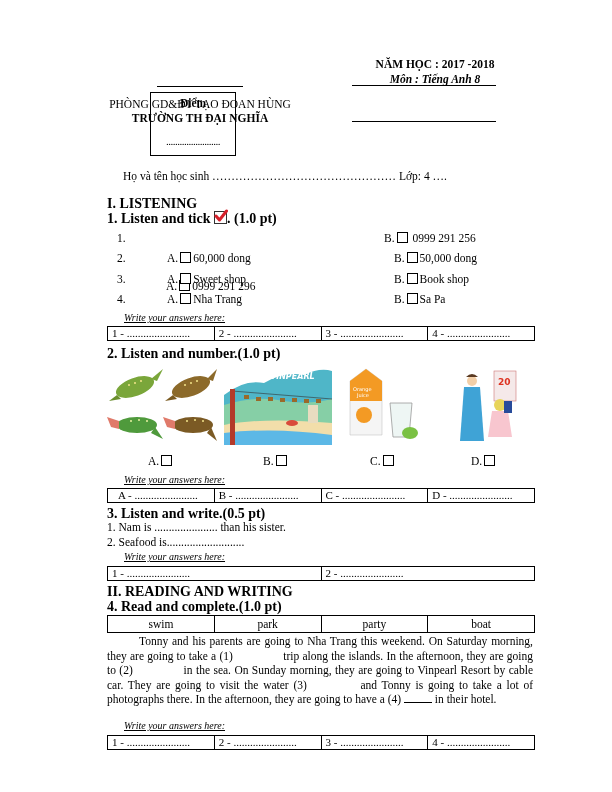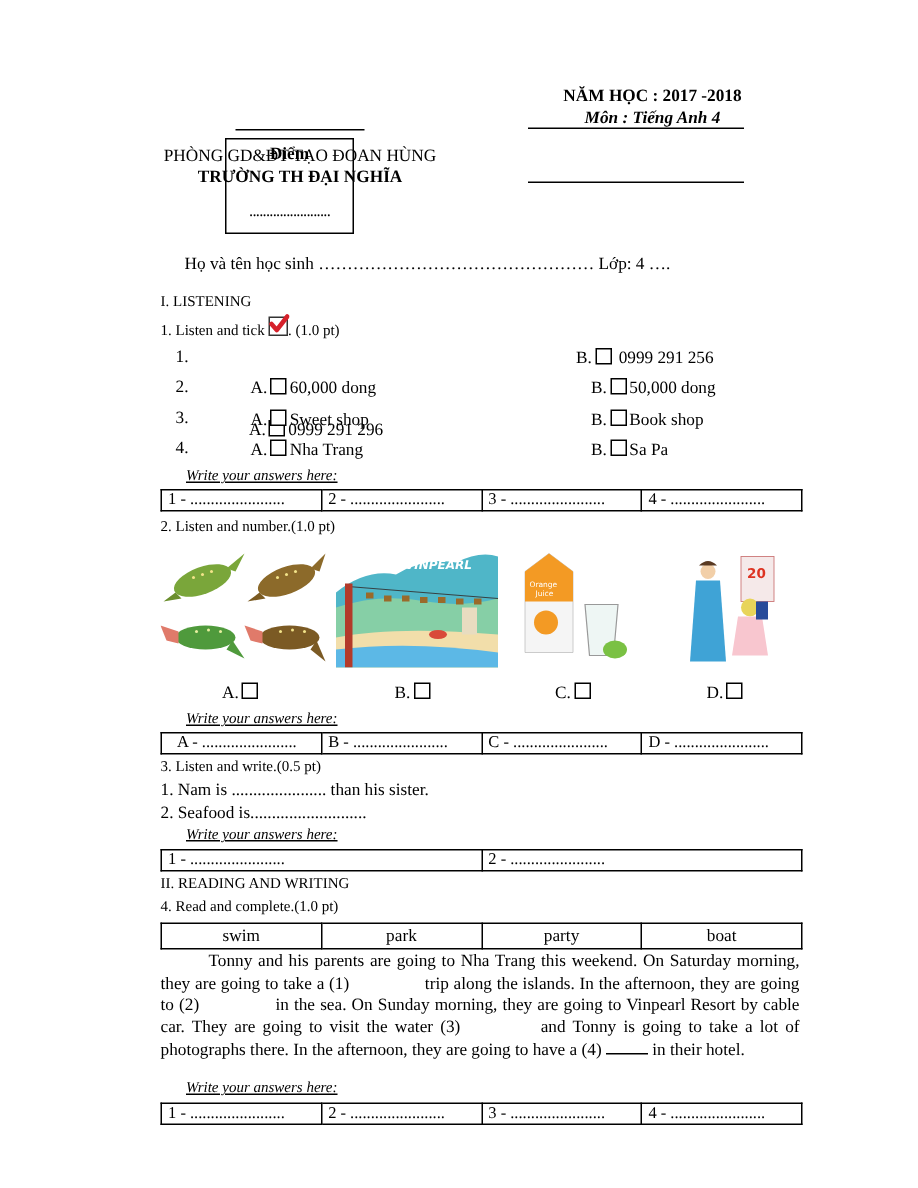--- a/index.html
+++ b/index.html
@@ -12,21 +12,21 @@
   .hdr-left { left:90px; top:57px; width:220px; text-align:center; font-size:11.5px; line-height:14px;margin-top:40px; }
   .hdr-left .school { font-weight:bold; }
   .ul-school { left:157px; top:86px; width:86px; height:1px; background:#000; }
   .score-box { left:150px; top:92px; width:84px; height:62px; border:1px solid #000; }
   .score-box .title { position:absolute; top:4px; left:0; right:0; text-align:center; font-weight:bold; font-size:11.5px; }
   .score-box .dots { position:absolute; top:42px; left:0; right:0; text-align:center; font-size:11px; letter-spacing:-0.5px; }
   .hdr-right { left:300px; top:57px; width:270px; text-align:center; font-size:11.5px; line-height:14.5px; }
   .ul-year { left:352px; top:85px; width:144px; height:1px; background:#000; }
   .ul-time { left:352px; top:121px; width:144px; height:1px; background:#000; }
   .name-line { left:123px; top:170px; font-size:11.5px; }
-  .sec { left:107px; font-weight:normal; font-size:10px; }
+  .sec { left:107px; font-weight:bold; font-size:14px; }
   .row { position:absolute; font-size:11.5px; }
   .cb { display:inline-block; width:9px; height:9px; border:1px solid #000; vertical-align:-1px; margin:0 2px 0 2px; background:#fff; }
   .cb.thick { border-width:1.5px; }
   .tick-icon { display:inline-block; width:11px; height:11px; border:1px solid #333; position:relative; vertical-align:-1px; background:#fff; }
   .tick-icon svg { position:absolute; left:-1px; top:-3px; }
   .ans-table { position:absolute; left:107px; border-collapse:collapse; font-size:11px; }
   .ans-table td { border:1px solid #000; padding:0 4px; height:13px; line-height:13px; white-space:nowrap; }
   .write-here { left:124px; font-style:italic; font-size:10px;text-decoration:underline; }
   .pics { left:107px; top:365px; width:430px; height:80px; }
   .pic { position:absolute; top:0; height:80px; }
@@ -43,21 +43,21 @@
   <div class="school">TRƯỜNG TH ĐẠI NGHĨA</div>
 </div>
 <div class="abs ul-school"></div>
 <div class="abs score-box">
   <div class="title">Điểm</div>
   <div class="dots">........................</div>
 </div>
 
 <div class="abs hdr-right">
   <div class="b">NĂM HỌC : 2017 -2018</div>
-  <div class="b i">Môn : Tiếng Anh 4</div>
+  <div class="b i">Môn : Tiếng Anh 8</div>
 </div>
 <div class="abs ul-year"></div>
 <div class="abs ul-time"></div>
 
 <div class="abs name-line">Họ và tên học sinh ………………………………………… Lớp: 4 ….</div>
 
 <div class="abs sec" style="top:196px;">I. LISTENING</div>
 <div class="abs sec" style="top:211px;">
   <span>1. Listen and tick </span><span class="tick-icon"><svg width="14" height="14" viewBox="0 0 14 14">
         <path d="M2 7 L5.5 11 L12.5 2" stroke="#d6212b" stroke-width="3" fill="none" stroke-linecap="round" stroke-linejoin="round"></path>

